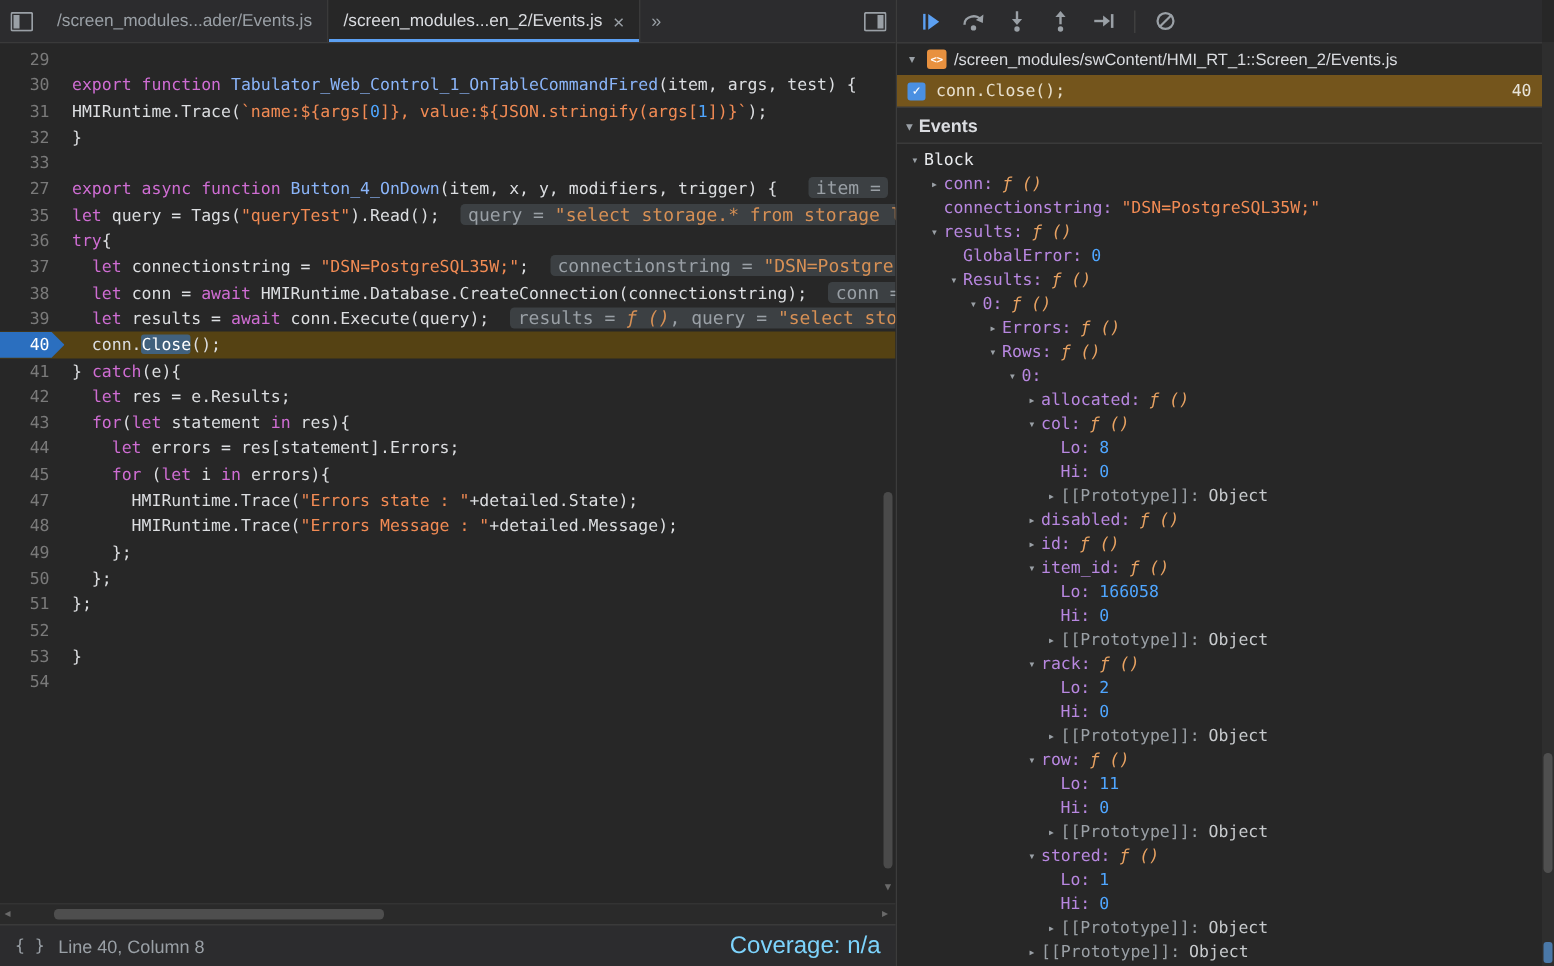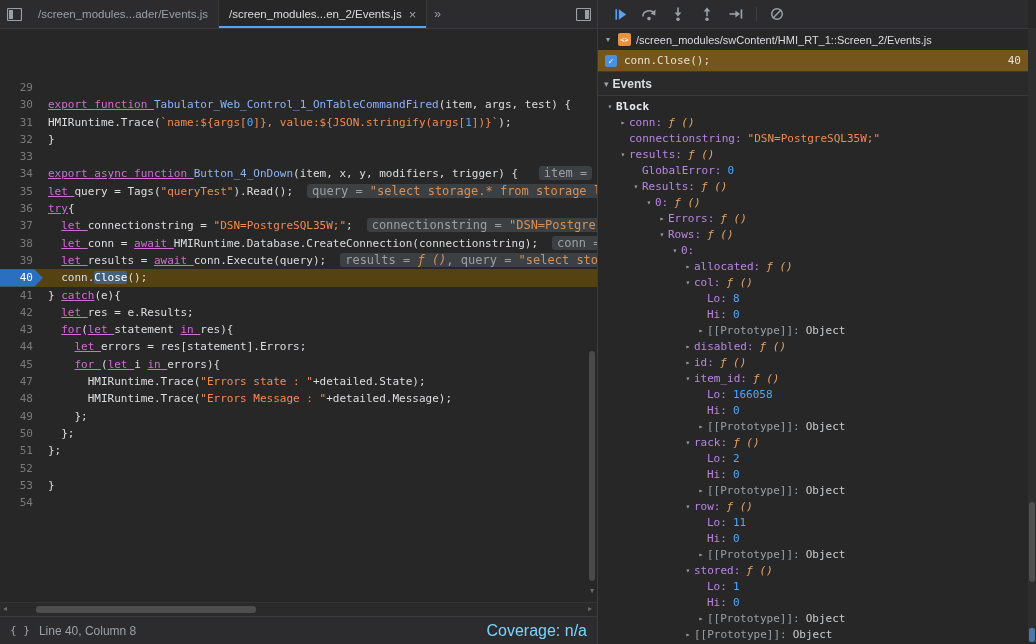--- a/index.html
+++ b/index.html
@@ -7,27 +7,27 @@
   .app{display:flex;width:1036px;height:644px;background:#272727;color:#dcdee1;}
   
   .left{width:598px;flex:0 0 598px;display:flex;flex-direction:column;border-right:1px solid #3c3c3c;box-sizing:border-box;}
   .tabbar{height:28px;flex:0 0 28px;background:#2c2c2e;border-bottom:1px solid #3a3a3a;display:flex;align-items:stretch;font-size:11.5px;color:#9aa0a6;}
   .icon-btn{display:flex;align-items:center;justify-content:center;width:28px;cursor:pointer;}
   .tab{display:flex;align-items:center;padding:0 10px;border-right:1px solid #3a3a3a;white-space:nowrap;cursor:pointer;}
   .tab.active{background:#272727;color:#dadce0;box-shadow:inset 0 -2px 0 #5ca0f2;}
   .tab .close{margin-left:7px;color:#9aa0a6;font-size:13px;line-height:1;}
   .chevrons{display:flex;align-items:center;padding:0 7px;font-size:12px;letter-spacing:-2px;color:#9aa0a6;cursor:pointer;}
   .tab-spacer{flex:1;}
-  .editor{position:relative;flex:1;overflow:hidden;background:#272727;font-family:"DejaVu Sans Mono",monospace;font-size:11px;line-height:17.3px;padding-top:2px;box-sizing:border-box;margin-top:48px;}
+  .editor{position:relative;flex:1;overflow:hidden;background:#272727;font-family:"DejaVu Sans Mono",monospace;font-size:11px;line-height:17.3px;padding-top:2px;box-sizing:border-box;}
   .crow{display:flex;height:17.3px;white-space:pre;}
   .crow.current{background:#554213;}
   .gut{flex:0 0 33px;width:33px;text-align:right;padding-right:10px;color:#7a7a7a;user-select:none;}
   .gut.gcur{background:#2b6fbf;color:#fff;clip-path:polygon(0 0,80% 0,100% 50%,80% 100%,0 100%);}
   .ctext{flex:1;padding-left:5px;overflow:hidden;}
-  .kw{color:#cf6dd3;text-decoration:underline;}
+  .kw{color:#cf6dd3;}
   .fn{color:#8ab4f8;}
   .str{color:#f28b54;}
   .num{color:#4fa6ff;}
   .pl{color:#dcdee1;}
   .sel{background:#41617d;color:#ffffff;border-radius:2px;}
   .badge{background:#3c4043;border-radius:3px;padding:0 5px;margin-left:14px;font-size:12px;color:#9aa0a6;}
   .bn{color:#9aa0a6;}
   .bs{color:#d79055;}
   .bf{color:#d79055;font-style:italic;}
   .vsb{position:absolute;top:2px;right:0;bottom:0;width:10px;}
@@ -50,21 +50,21 @@
   .fileicon{width:13px;height:13px;background:#e8913f;border-radius:2px;color:#fff;font-family:"DejaVu Sans Mono",monospace;font-size:7px;font-weight:bold;display:flex;align-items:center;justify-content:center;flex:0 0 13px;}
   .bprow{flex:0 0 21px;background:#74551c;display:flex;align-items:center;gap:7px;padding:0 7px;font-family:"DejaVu Sans Mono",monospace;font-size:11px;color:#e8e0cf;border-bottom:1px solid #3a3a3a;cursor:pointer;}
   .cbx{width:12px;height:12px;background:#4a90e2;border-radius:2px;color:#fff;font-size:9px;line-height:12px;text-align:center;flex:0 0 12px;cursor:pointer;}
   .bpline{margin-left:auto;color:#e8e4da;}
   .scopehdr{flex:0 0 23px;display:flex;align-items:center;gap:4px;padding:0 6px;font-size:12px;font-weight:bold;color:#dadce0;border-bottom:1px solid #3a3a3a;background:#2a2a2a;cursor:pointer;}
   .scopehdr .arr{font-size:9px;color:#9aa0a6;font-weight:normal;}
   .scope-tree{flex:1;overflow:hidden;font-family:"DejaVu Sans Mono",monospace;font-size:11px;padding-top:2px;}
   .srow{height:16px;display:flex;align-items:center;white-space:pre;cursor:default;}
   .arrslot{flex:0 0 12px;width:12px;text-align:center;color:#9aa0a6;font-size:8px;}
   .pname{color:#b887e0;}
-  .block{color:#e8eaed;font-weight:bold;}
+  .block{color:#e8eaed;font-weight:normal;}
   .proto{color:#9aa0a6;}
   .val{margin-left:6px;}
   .vf{color:#e8a262;font-style:italic;}
   .vs{color:#f28b54;}
   .vn{color:#4fa6ff;}
   .vo{color:#c8cbce;}
   .rsb{position:absolute;top:28px;right:0;bottom:0;width:8px;background:#2e2e2e;}
   .rsb .thumb{position:absolute;left:1px;width:6px;top:77%;height:13%;background:#4f4f4f;border-radius:3px;}
   .rsb .thumb2{position:absolute;left:1px;width:6px;bottom:2px;height:14px;background:#4a78a8;border-radius:2px;}
   svg{display:block;}
@@ -103,21 +103,21 @@
       </div>
     </div>
 
     <div class="editor">
       <div>
           <div class="crow"><span class="gut">29</span><span class="ctext"></span></div>
           <div class="crow"><span class="gut">30</span><span class="ctext"><span class="kw">export </span><span class="kw">function </span><span class="fn">Tabulator_Web_Control_1_OnTableCommandFired</span><span class="pl">(item, args, test) {</span></span></div>
           <div class="crow"><span class="gut">31</span><span class="ctext"><span class="pl">HMIRuntime.Trace(</span><span class="str">`name:${args[</span><span class="num">0</span><span class="str">]}, value:${JSON.stringify(args[</span><span class="num">1</span><span class="str">])}`</span><span class="pl">);</span></span></div>
           <div class="crow"><span class="gut">32</span><span class="ctext"><span class="pl">}</span></span></div>
           <div class="crow"><span class="gut">33</span><span class="ctext"></span></div>
-          <div class="crow"><span class="gut">34</span><span class="ctext"><span class="kw">export </span><span class="kw">async </span><span class="kw">function </span><span class="fn">Button_4_OnDown</span><span class="pl">(item, x, y, modifiers, trigger) { </span><span class="badge"><span class="bn">item =</span></span></span></div>
+          <div class="crow"><span class="gut">27</span><span class="ctext"><span class="kw">export </span><span class="kw">async </span><span class="kw">function </span><span class="fn">Button_4_OnDown</span><span class="pl">(item, x, y, modifiers, trigger) { </span><span class="badge"><span class="bn">item =</span></span></span></div>
           <div class="crow"><span class="gut">35</span><span class="ctext"><span class="kw">let </span><span class="pl">query = Tags(</span><span class="str">"queryTest"</span><span class="pl">).Read();</span><span class="badge"><span class="bn">query = </span><span class="bs">"select storage.* from storage l</span></span></span></div>
           <div class="crow"><span class="gut">36</span><span class="ctext"><span class="kw">try</span><span class="pl">{</span></span></div>
           <div class="crow"><span class="gut">37</span><span class="ctext"><span class="pl">  </span><span class="kw">let </span><span class="pl">connectionstring = </span><span class="str">"DSN=PostgreSQL35W;"</span><span class="pl">;</span><span class="badge"><span class="bn">connectionstring = </span><span class="bs">"DSN=Postgre</span></span></span></div>
           <div class="crow"><span class="gut">38</span><span class="ctext"><span class="pl">  </span><span class="kw">let </span><span class="pl">conn = </span><span class="kw">await </span><span class="pl">HMIRuntime.Database.CreateConnection(connectionstring);</span><span class="badge"><span class="bn">conn = </span></span></span></div>
           <div class="crow"><span class="gut">39</span><span class="ctext"><span class="pl">  </span><span class="kw">let </span><span class="pl">results = </span><span class="kw">await </span><span class="pl">conn.Execute(query);</span><span class="badge"><span class="bn">results = </span><span class="bf">ƒ ()</span><span class="bn">, query = </span><span class="bs">"select sto</span></span></span></div>
           <div class="crow current"><span class="gut gcur">40</span><span class="ctext"><span class="pl">  conn.</span><span class="sel">Close</span><span class="pl">();</span></span></div>
           <div class="crow"><span class="gut">41</span><span class="ctext"><span class="pl">} </span><span class="kw">catch</span><span class="pl">(e){</span></span></div>
           <div class="crow"><span class="gut">42</span><span class="ctext"><span class="pl">  </span><span class="kw">let </span><span class="pl">res = e.Results;</span></span></div>
           <div class="crow"><span class="gut">43</span><span class="ctext"><span class="pl">  </span><span class="kw">for</span><span class="pl">(</span><span class="kw">let </span><span class="pl">statement </span><span class="kw">in </span><span class="pl">res){</span></span></div>
           <div class="crow"><span class="gut">44</span><span class="ctext"><span class="pl">    </span><span class="kw">let </span><span class="pl">errors = res[statement].Errors;</span></span></div>

